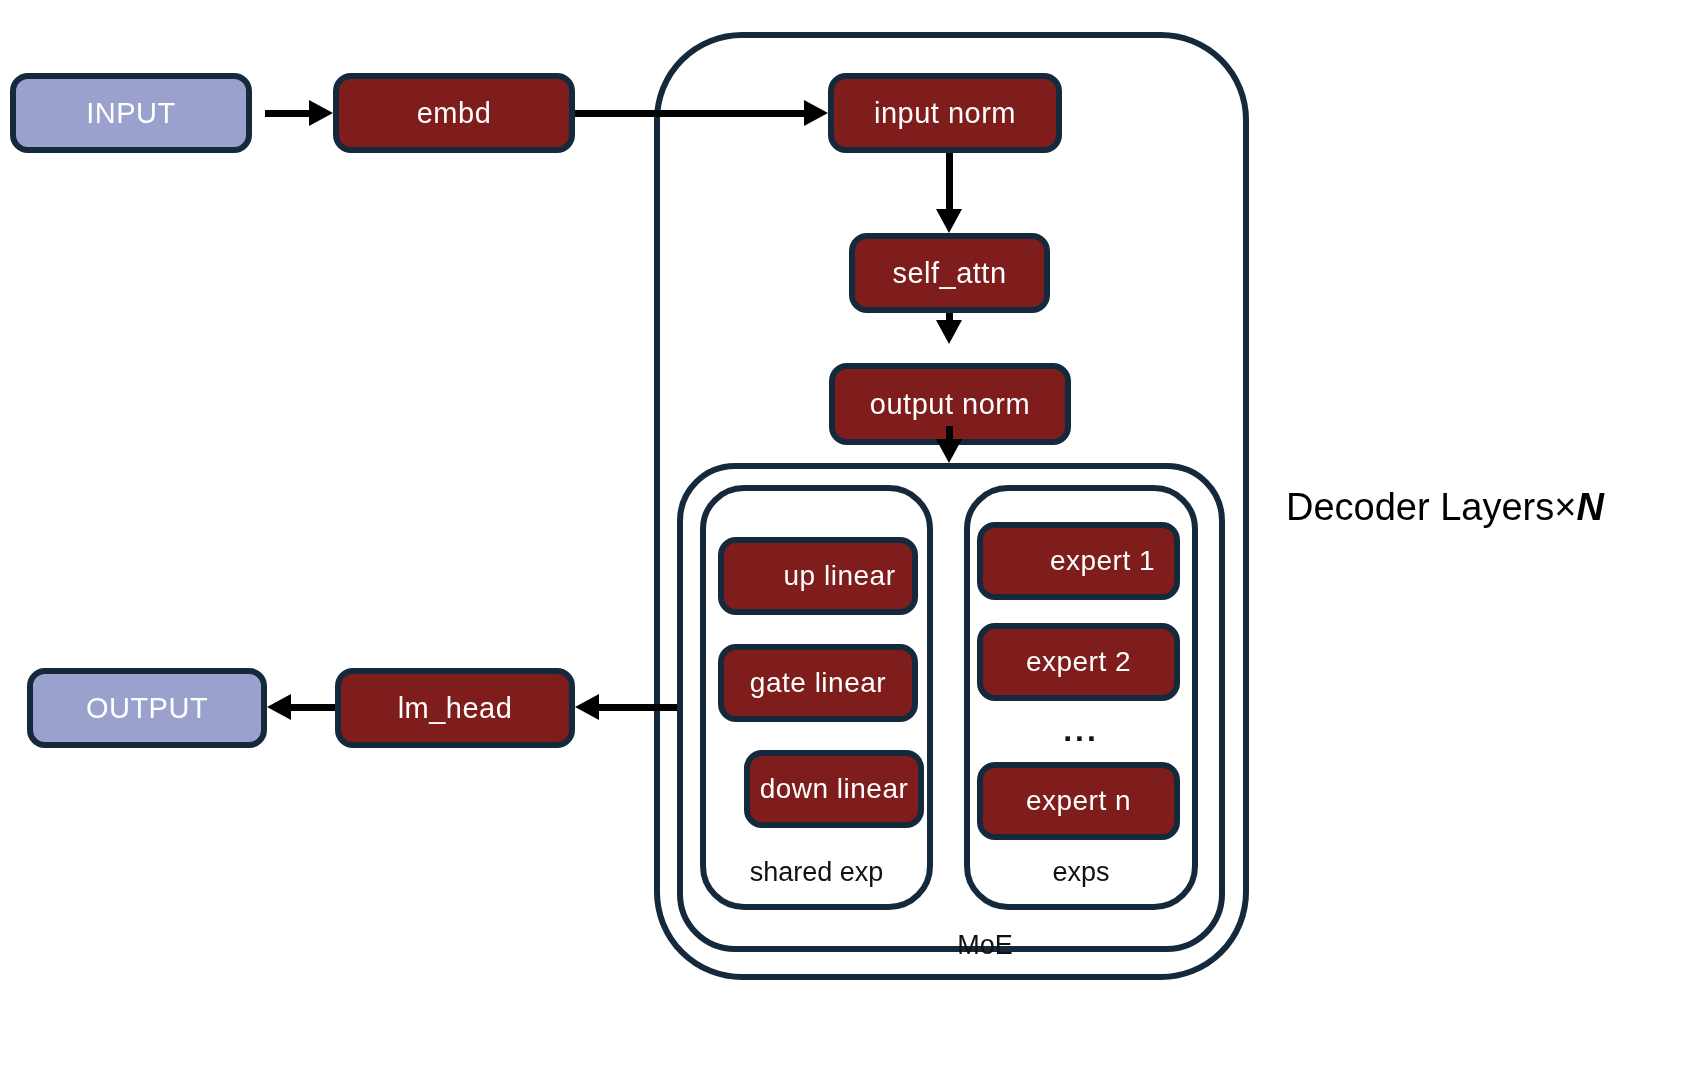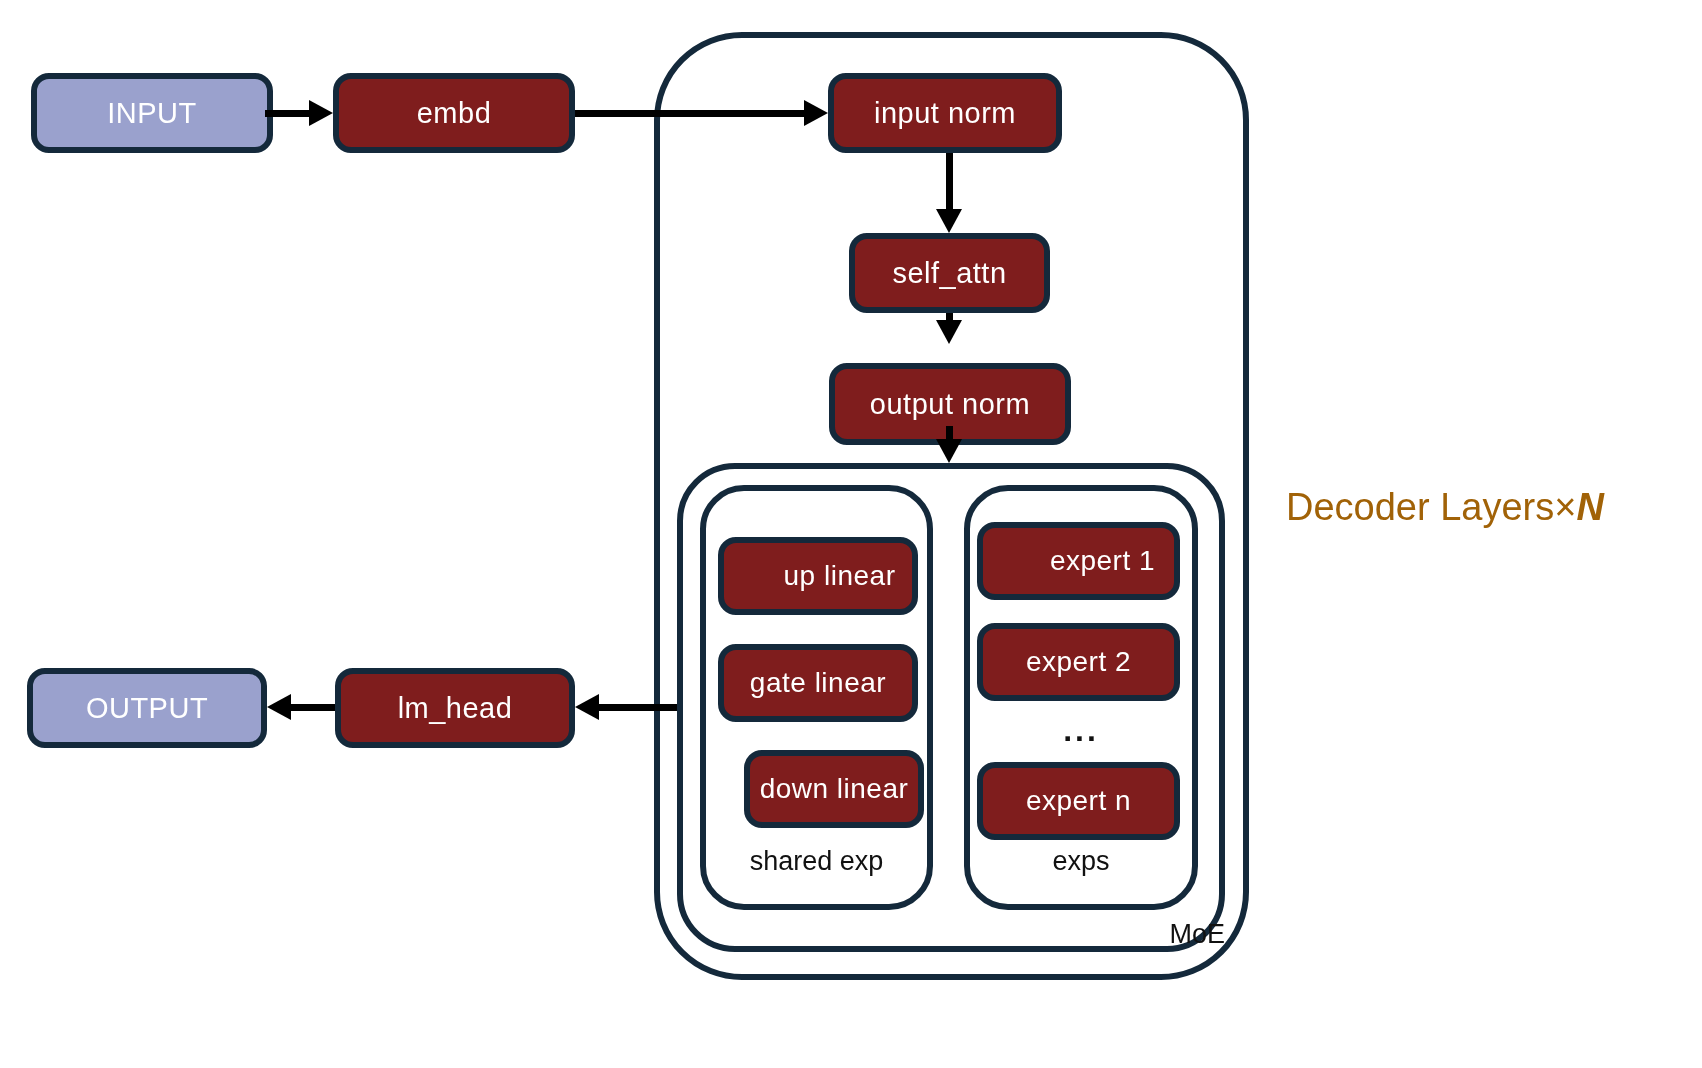--- a/index.html
+++ b/index.html
@@ -48,70 +48,71 @@
   .head-left{border-top:13px solid transparent;border-bottom:13px solid transparent;border-right:24px solid #000;}
   .head-down{border-left:13px solid transparent;border-right:13px solid transparent;border-top:24px solid #000;}
 
   
   .tag{
     position:absolute;
     color:#111111;
     font-size:27px;
     text-align:center;
     line-height:1;
+    margin-top:11px;
   }
   .dots{
     position:absolute;
     color:#111111;
     font-size:32px;
     font-weight:bold;
     letter-spacing:3px;
     line-height:1;
     text-align:center;
   }
   #decoder-label{
     position:absolute;
     left:1286px;top:486px;
     font-size:38px;
-    color:#a16207;
+    color:#000000;
     white-space:nowrap;
   }
   #decoder-label .nvar{font-style:italic;font-weight:bold;}
 </style>
 </head>
 <body>
 
 <div class="stage">
 
   <div class="frame" id="decoder-frame"></div>
   <div class="frame" id="moe-frame"></div>
   <div class="frame" id="shared-frame"></div>
   <div class="frame" id="exps-frame"></div>
 
-  <div class="box purple" style="left:31px;top:73px;width:242px;height:80px;">INPUT</div>
+  <div class="box purple" style="left:10px;top:73px;width:242px;height:80px;">INPUT</div>
   <div class="box salmon" style="left:333px;top:73px;width:242px;height:80px;">embd</div>
   <div class="box salmon" style="left:828px;top:73px;width:234px;height:80px;">input norm</div>
   <div class="box salmon" style="left:849px;top:233px;width:201px;height:80px;">self_attn</div>
   <div class="box salmon" style="left:829px;top:344px;width:242px;height:82px;margin-top:19px;">output norm</div>
 
   <div class="box salmon" style="left:718px;top:537px;width:200px;height:78px;font-size:28px;padding-left:43px;">up linear</div>
   <div class="box salmon" style="left:718px;top:644px;width:200px;height:78px;font-size:28px;">gate linear</div>
   <div class="box salmon" style="left:718px;top:750px;width:180px;height:78px;font-size:28px;margin-left:26px;">down linear</div>
 
   <div class="box salmon" style="left:977px;top:522px;width:203px;height:78px;font-size:28px;padding-left:48px;">expert 1</div>
   <div class="box salmon" style="left:977px;top:623px;width:203px;height:78px;font-size:28px;">expert 2</div>
   <div class="dots" style="left:1031px;top:714px;width:100px;">...</div>
   <div class="box salmon" style="left:977px;top:762px;width:203px;height:78px;font-size:28px;">expert n</div>
 
   <div class="box salmon" style="left:335px;top:668px;width:240px;height:80px;">lm_head</div>
   <div class="box purple" style="left:27px;top:668px;width:240px;height:80px;">OUTPUT</div>
 
   <div class="tag" style="left:700px;top:848px;width:233px;">shared exp</div>
   <div class="tag" style="left:964px;top:848px;width:234px;">exps</div>
-  <div class="tag" style="left:677px;top:921px;width:548px;text-align:right;">MoE</div>
+  <div class="tag" style="left:711px;top:921px;width:548px;">MoE</div>
 
   <div id="decoder-label"><span>Decoder Layers</span><span>×</span><span class="nvar">N</span></div>
 
   <div class="hline" style="left:265px;top:110px;width:48px;"></div>
   <div class="head head-right" style="left:309px;top:100px;"></div>
 
   <div class="hline" style="left:575px;top:110px;width:231px;"></div>
   <div class="head head-right" style="left:804px;top:100px;"></div>
 
   <div class="vline" style="left:946px;top:153px;height:58px;"></div>

